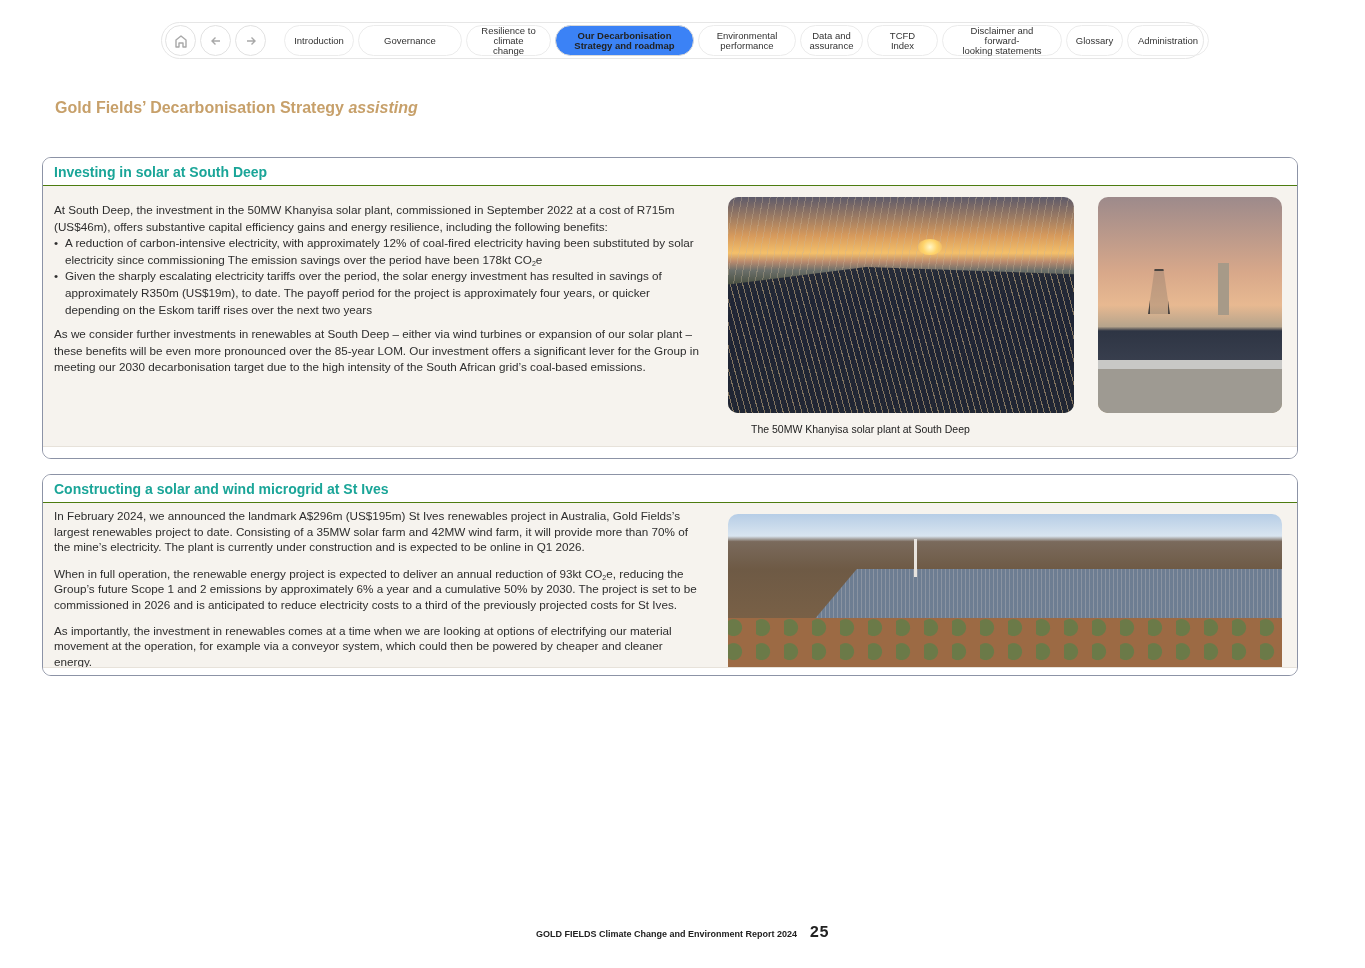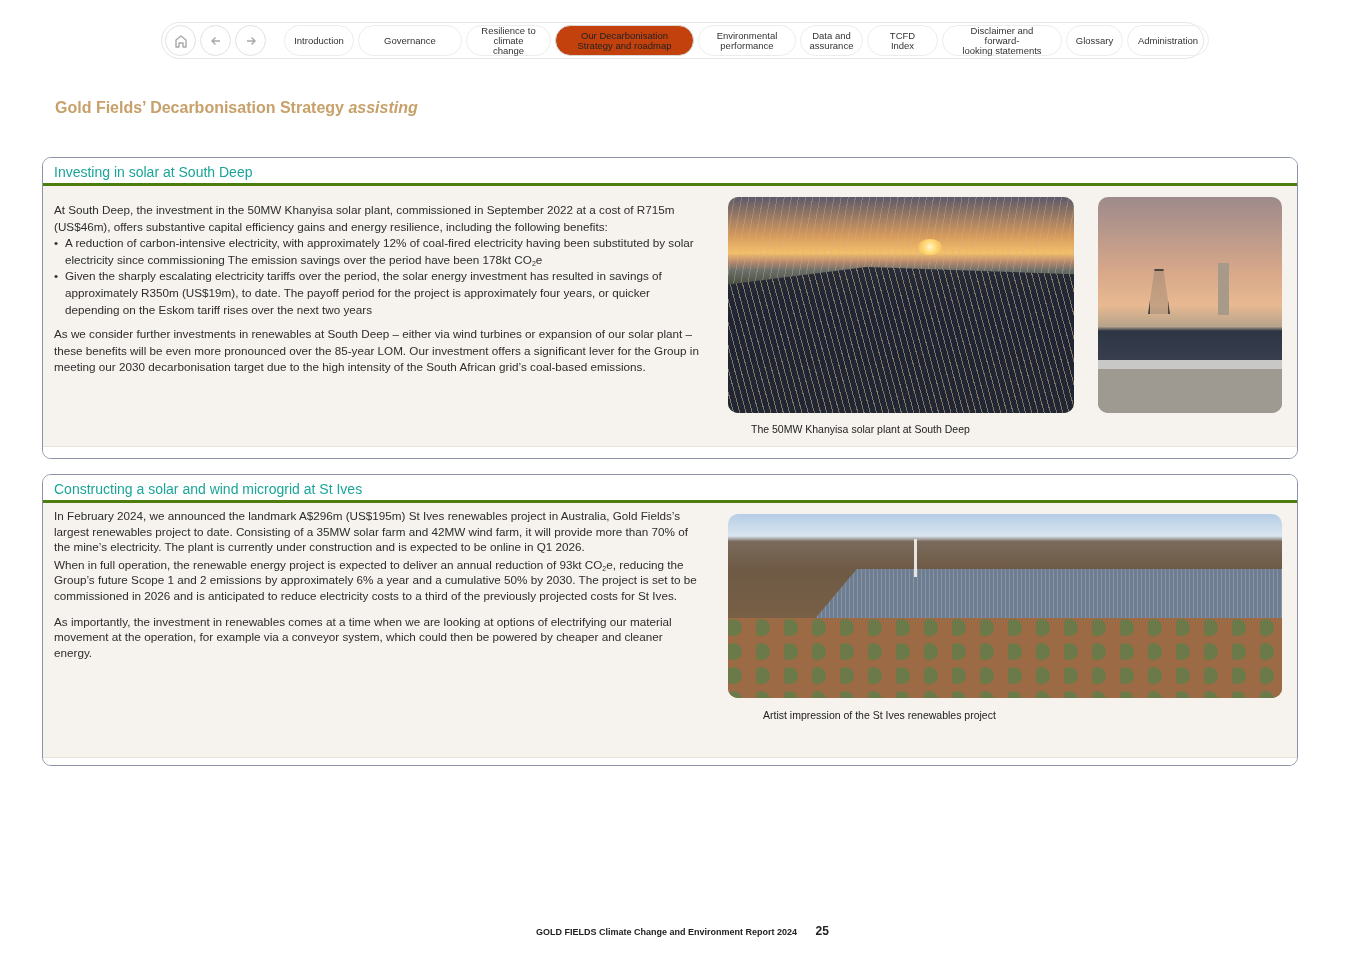--- a/index.html
+++ b/index.html
@@ -16,36 +16,36 @@
     width: 31px; height: 31px; border: 1.5px solid #e2e2e2; border-radius: 50%;
     display: flex; align-items: center; justify-content: center; color: #a8a8a8; flex: none;
   }
   .nav-icon svg { width: 16px; height: 16px; }
   .nav-gap { width: 10px; flex: none; }
   .nav-tab {
     height: 31px; border: 1.5px solid #ececec; border-radius: 16px;
     display: flex; align-items: center; justify-content: center; text-align: center;
     font-size: 9.5px; line-height: 10px; color: #333; padding: 0 10px; flex: none; cursor: pointer;
   }
-  .nav-tab.active { background: #c2410c; border-color: #d9d9d9; font-weight: normal; color: #222; }
+  .nav-tab.active { background: #3b82f6; border-color: #d9d9d9; font-weight: bold; color: #222; }
 
   
   .page-heading {
     position: absolute; left: 55px; top: 99px; font-size: 16px; color: #c7a06a;
   }
   .page-heading em { font-style: italic; }
 
   
   .box {
     position: absolute; left: 42px; width: 1256px;
     border: 1.5px solid #8c93a6; border-radius: 9px; background: #f6f3ee; overflow: hidden;
   }
   .box-header {
-    background: #fff; height: 28px; border-bottom: 3px solid #4d7c0f;
-    padding: 6px 11px 0; font-size: 14px; font-weight: normal; color: #1aa598;
+    background: #fff; height: 28px; border-bottom: 1px solid #4d7c0f;
+    padding: 6px 11px 0; font-size: 14px; font-weight: bold; color: #1aa598;
   }
   .box-footer { position: absolute; left: 0; right: 0; bottom: 0; height: 12px; background: #fff; border-top: 1px solid #e7e2da; }
   .box-body { position: relative; }
   .txt { position: absolute; left: 11px; width: 648px; font-size: 11.7px; line-height: 16.6px; color: #2d2d2d; }
   .txt p { margin-bottom: 8px; }
   .txt ul { list-style: none; margin-bottom: 8px; }
   .txt li { position: relative; padding-left: 11px; }
   .txt li::before { content: "•"; position: absolute; left: 0; top: 0; }
   .txt sub { font-size: 7px; vertical-align: -2px; line-height: 0; }
 
@@ -71,21 +71,21 @@
   
   .p3 { background: linear-gradient(180deg, #b6cde6 0%, #d9e5f0 12%, #7a6a5c 15%, #6e5a45 30%, #8a6a48 100%); }
   .p3 .solar { position: absolute; left: 70px; top: 55px; width: 490px; height: 70px;
     background: repeating-linear-gradient(90deg, #6d7f96 0 3px, #8b96a6 3px 4px);
     clip-path: polygon(12% 0, 100% 0, 100% 70%, 0 100%); opacity: 0.95; }
   .p3 .bush { position: absolute; left: 0; right: 0; bottom: 0; height: 80px;
     background: radial-gradient(circle at 20% 40%, #6b7a48 0 8px, transparent 9px) 0 0/28px 24px, #9c6a44; }
   .p3 .turbine { position: absolute; left: 186px; top: 25px; width: 3px; height: 38px; background: #e8e4df; }
 
   .footer { position: absolute; top: 924px; left: 536px; font-size: 9px; color: #222; font-weight: bold; }
-  .footer .pg { font-size: 12px; margin-left: 16px; }
+  .footer .pg { font-size: 16px; margin-left: 10px; font-family: Liberation Mono, monospace; }
 </style>
 </head>
 <body>
 
 <nav class="nav">
   <div class="nav-icon">
     <svg viewBox="0 0 16 16" fill="none" stroke="currentColor" stroke-width="1.4">
         <path d="M3 14V7l5-4 5 4v7h-3v-4H6v4z" stroke-linejoin="round"></path>
       </svg>
   </div>
@@ -141,25 +141,25 @@
       <div class="tower1"></div>
         <div class="tower2"></div>
         <div class="rail"></div>
         <div class="ground"></div>
     </div>
     <div class="caption" style="left:696px; top:237px;margin-left:12px;">The 50MW Khanyisa solar plant at South Deep</div>
   </div>
   <div class="box-footer"></div>
 </section>
 
-<section class="box" style="top:474px; height:292px;">
+<section class="box" style="top:474px; height:202px;">
   <div class="box-header">Constructing a solar and wind microgrid at St Ives</div>
   <div class="box-body">
     <div class="txt" style="top:5px; line-height:15.6px;">
-      <p style="margin-bottom:2px">In February 2024, we announced the landmark A$296m (US$195m) St Ives renewables project in Australia, Gold Fields’s largest renewables project to date. Consisting of a 35MW solar farm and 42MW wind farm, it will provide more than 70% of the mine’s electricity. The plant is currently under construction and is expected to be online in Q1 2026.</p>
+      <p style="margin-bottom:11px">In February 2024, we announced the landmark A$296m (US$195m) St Ives renewables project in Australia, Gold Fields’s largest renewables project to date. Consisting of a 35MW solar farm and 42MW wind farm, it will provide more than 70% of the mine’s electricity. The plant is currently under construction and is expected to be online in Q1 2026.</p>
       <p style="margin-bottom:10px"><span>When in full operation, the renewable energy project is expected to deliver an annual reduction of 93kt CO</span><sub>2</sub><span>e, reducing the Group’s future Scope 1 and 2 emissions by approximately 6% a year and a cumulative 50% by 2030. The project is set to be commissioned in 2026 and is anticipated to reduce electricity costs to a third of the previously projected costs for St Ives.</span></p>
       <p>As importantly, the investment in renewables comes at a time when we are looking at options of electrifying our material movement at the operation, for example via a conveyor system, which could then be powered by cheaper and cleaner energy.</p>
     </div>
     <div class="photo p3" style="left:685px; top:11px; width:554px; height:184px;">
       <div class="solar"></div>
         <div class="bush"></div>
         <div class="turbine"></div>
     </div>
     <div class="caption" style="left:720px; top:206px;">Artist impression of the St Ives renewables project</div>
   </div>

